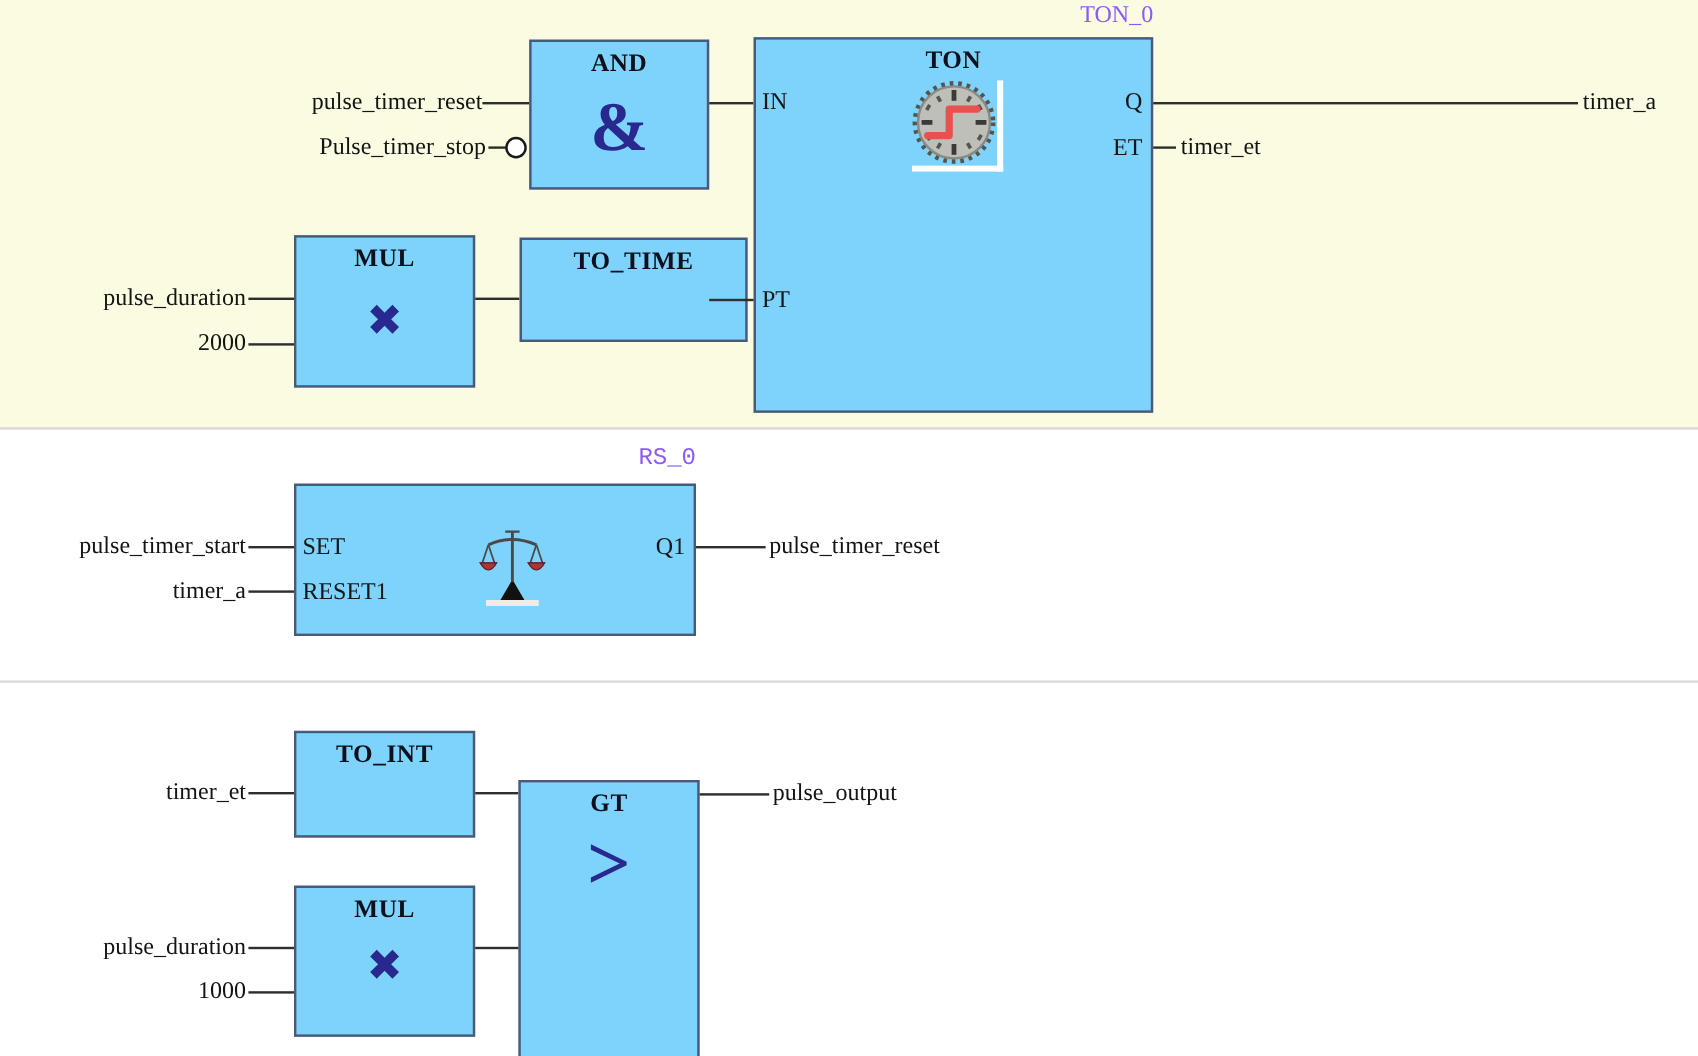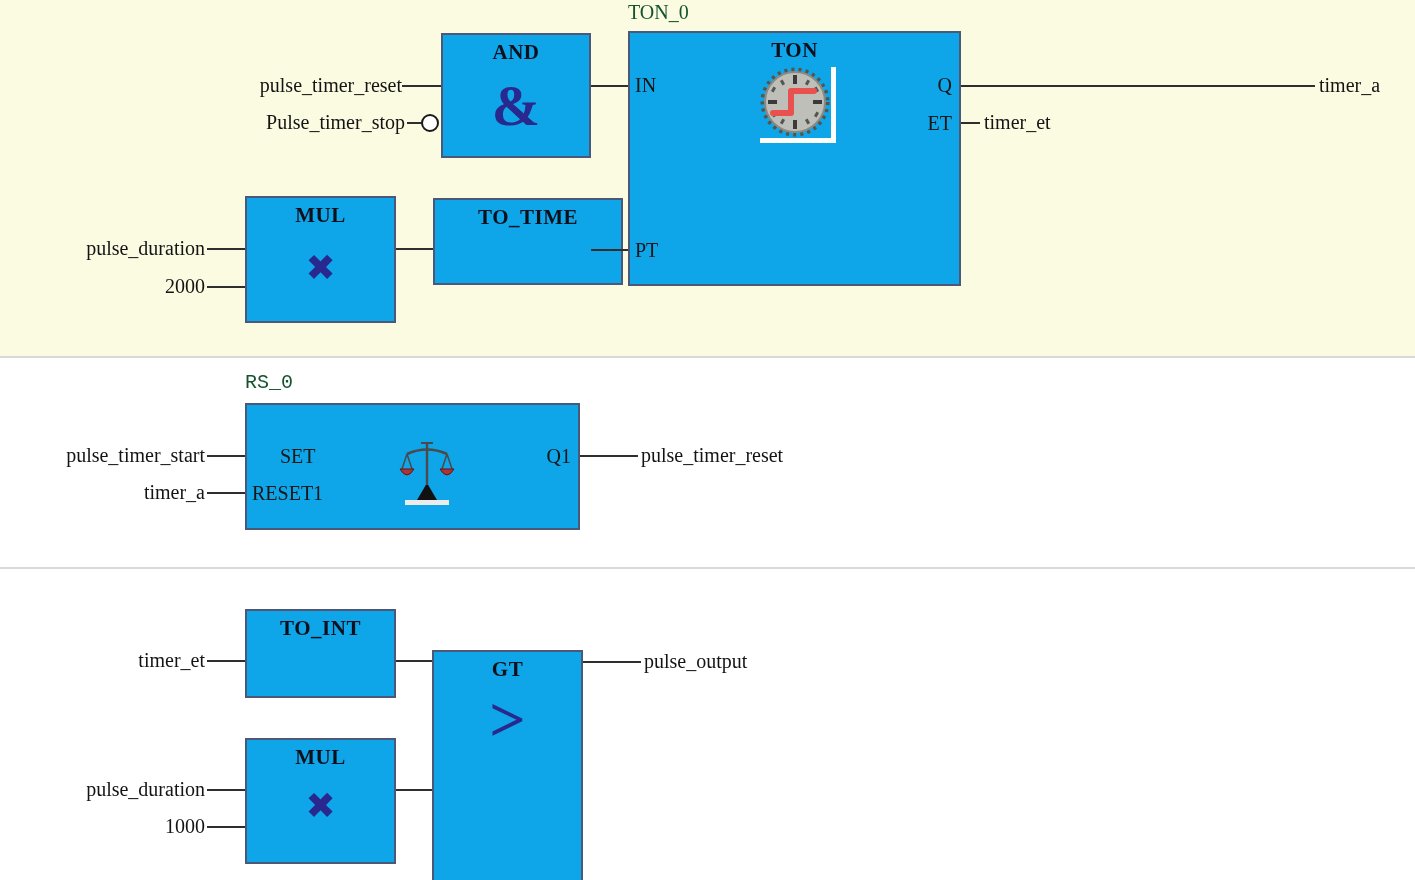--- a/index.html
+++ b/index.html
@@ -14,21 +14,21 @@
   .section-yellow {
     position: absolute; left: 0; top: 0; width: 100%; height: 356px;
     background: #fbfbe2; border-bottom: 2px solid #d9d9d9;
   }
   .divider2 {
     position: absolute; left: 0; top: 567px; width: 100%; height: 2px;
     background: #d9d9d9;
   }
   .block {
     position: absolute;
-    background: #0ea5e9;
+    background: #7dd3fc;
     border: 2px solid #4b5878;
     box-sizing: border-box;
   }
   .block-title {
     font-weight: bold;
     font-size: 21px;
     text-align: center;
     margin-top: 5px;
     color: #10101c;
     letter-spacing: 0.5px;
@@ -51,22 +51,22 @@
   .vlabel {
     position: absolute;
     font-size: 20px;
     color: #141414;
     white-space: nowrap;
     line-height: 24px;
   }
   .instance-label {
     position: absolute;
     font-size: 20px;
-    color: #14532d;
-    text-align: left;
+    color: #8b5cf6;
+    text-align: right;
     line-height: 22px;
   }
   .neg-circle {
     position: absolute;
     width: 18px; height: 18px;
     box-sizing: border-box;
     border: 2px solid #1a1a1a;
     border-radius: 50%;
     background: #ffffff;
   }
@@ -91,21 +91,21 @@
   <div class="wire" style="left:407px; top:122px; width:15px;"></div>
   <div class="neg-circle" style="left:421px; top:114px;"></div>
 
   <div class="block" style="left:441px; top:33px; width:150px; height:125px;">
     <div class="block-title">AND</div>
     <div class="block-symbol sym-amp">&amp;</div>
   </div>
   <div class="wire" style="left:591px; top:85px; width:37px;"></div>
 
   <div class="instance-label" style="left:628px; top:1px; width:333px;">TON_0</div>
-  <div class="block" style="left:628px; top:31px; width:333px; height:255px;">
+  <div class="block" style="left:628px; top:31px; width:333px; height:313px;">
     <div class="block-title">TON</div>
     <div class="pin" style="left:5px; top:41px;">IN</div>
     <div class="pin" style="left:5px; top:206px;">PT</div>
     <div class="pin" style="right:7px; top:41px;">Q</div>
     <div class="pin" style="right:7px; top:79px;">ET</div>
 
     <div class="icon-wrap clock-wrap" style="left:130px; top:34px; width:71px; height:71px;">
       <svg width="70" height="70" viewBox="0 0 70 70">
         <circle cx="35" cy="35" r="32" fill="none" stroke="#55554d" stroke-width="5" stroke-dasharray="3 4"></circle>
         <circle cx="35" cy="35" r="30" fill="#bfbfb9" stroke="#8a8a82" stroke-width="2"></circle>
@@ -149,21 +149,21 @@
   <div class="wire" style="left:591px; top:249px; width:37px;"></div>
 
   <div class="instance-label" style="left:245px; top:372px; width:335px;font-family:Liberation Mono, monospace;">RS_0</div>
 
   <div class="vlabel" style="right:1210px; top:443px;">pulse_timer_start</div>
   <div class="wire" style="left:207px; top:455px; width:38px;"></div>
   <div class="vlabel" style="right:1210px; top:480px;">timer_a</div>
   <div class="wire" style="left:207px; top:492px; width:38px;"></div>
 
   <div class="block" style="left:245px; top:403px; width:335px; height:127px;">
-    <div class="pin" style="left:5px; top:40px;margin-left:28px;">SET</div>
+    <div class="pin" style="left:5px; top:40px;">SET</div>
     <div class="pin" style="left:5px; top:77px;">RESET1</div>
     <div class="pin" style="right:7px; top:40px;">Q1</div>
 
     <div class="icon-wrap" style="left:152px; top:34px; width:56px; height:70px;">
       <svg width="56" height="70" viewBox="0 0 56 70">
         <rect x="6" y="61" width="44" height="5" fill="#ececec"></rect>
         <polygon points="18,61 38,61 28,44" fill="#111111"></polygon>
         <rect x="26.8" y="4" width="2.4" height="42" fill="#4a4a4a"></rect>
         <line x1="22" y1="4" x2="34" y2="4" stroke="#4a4a4a" stroke-width="2"></line>
         <path d="M 8 15 Q 28 6 48 15" fill="none" stroke="#4a4a4a" stroke-width="2.5"></path>

